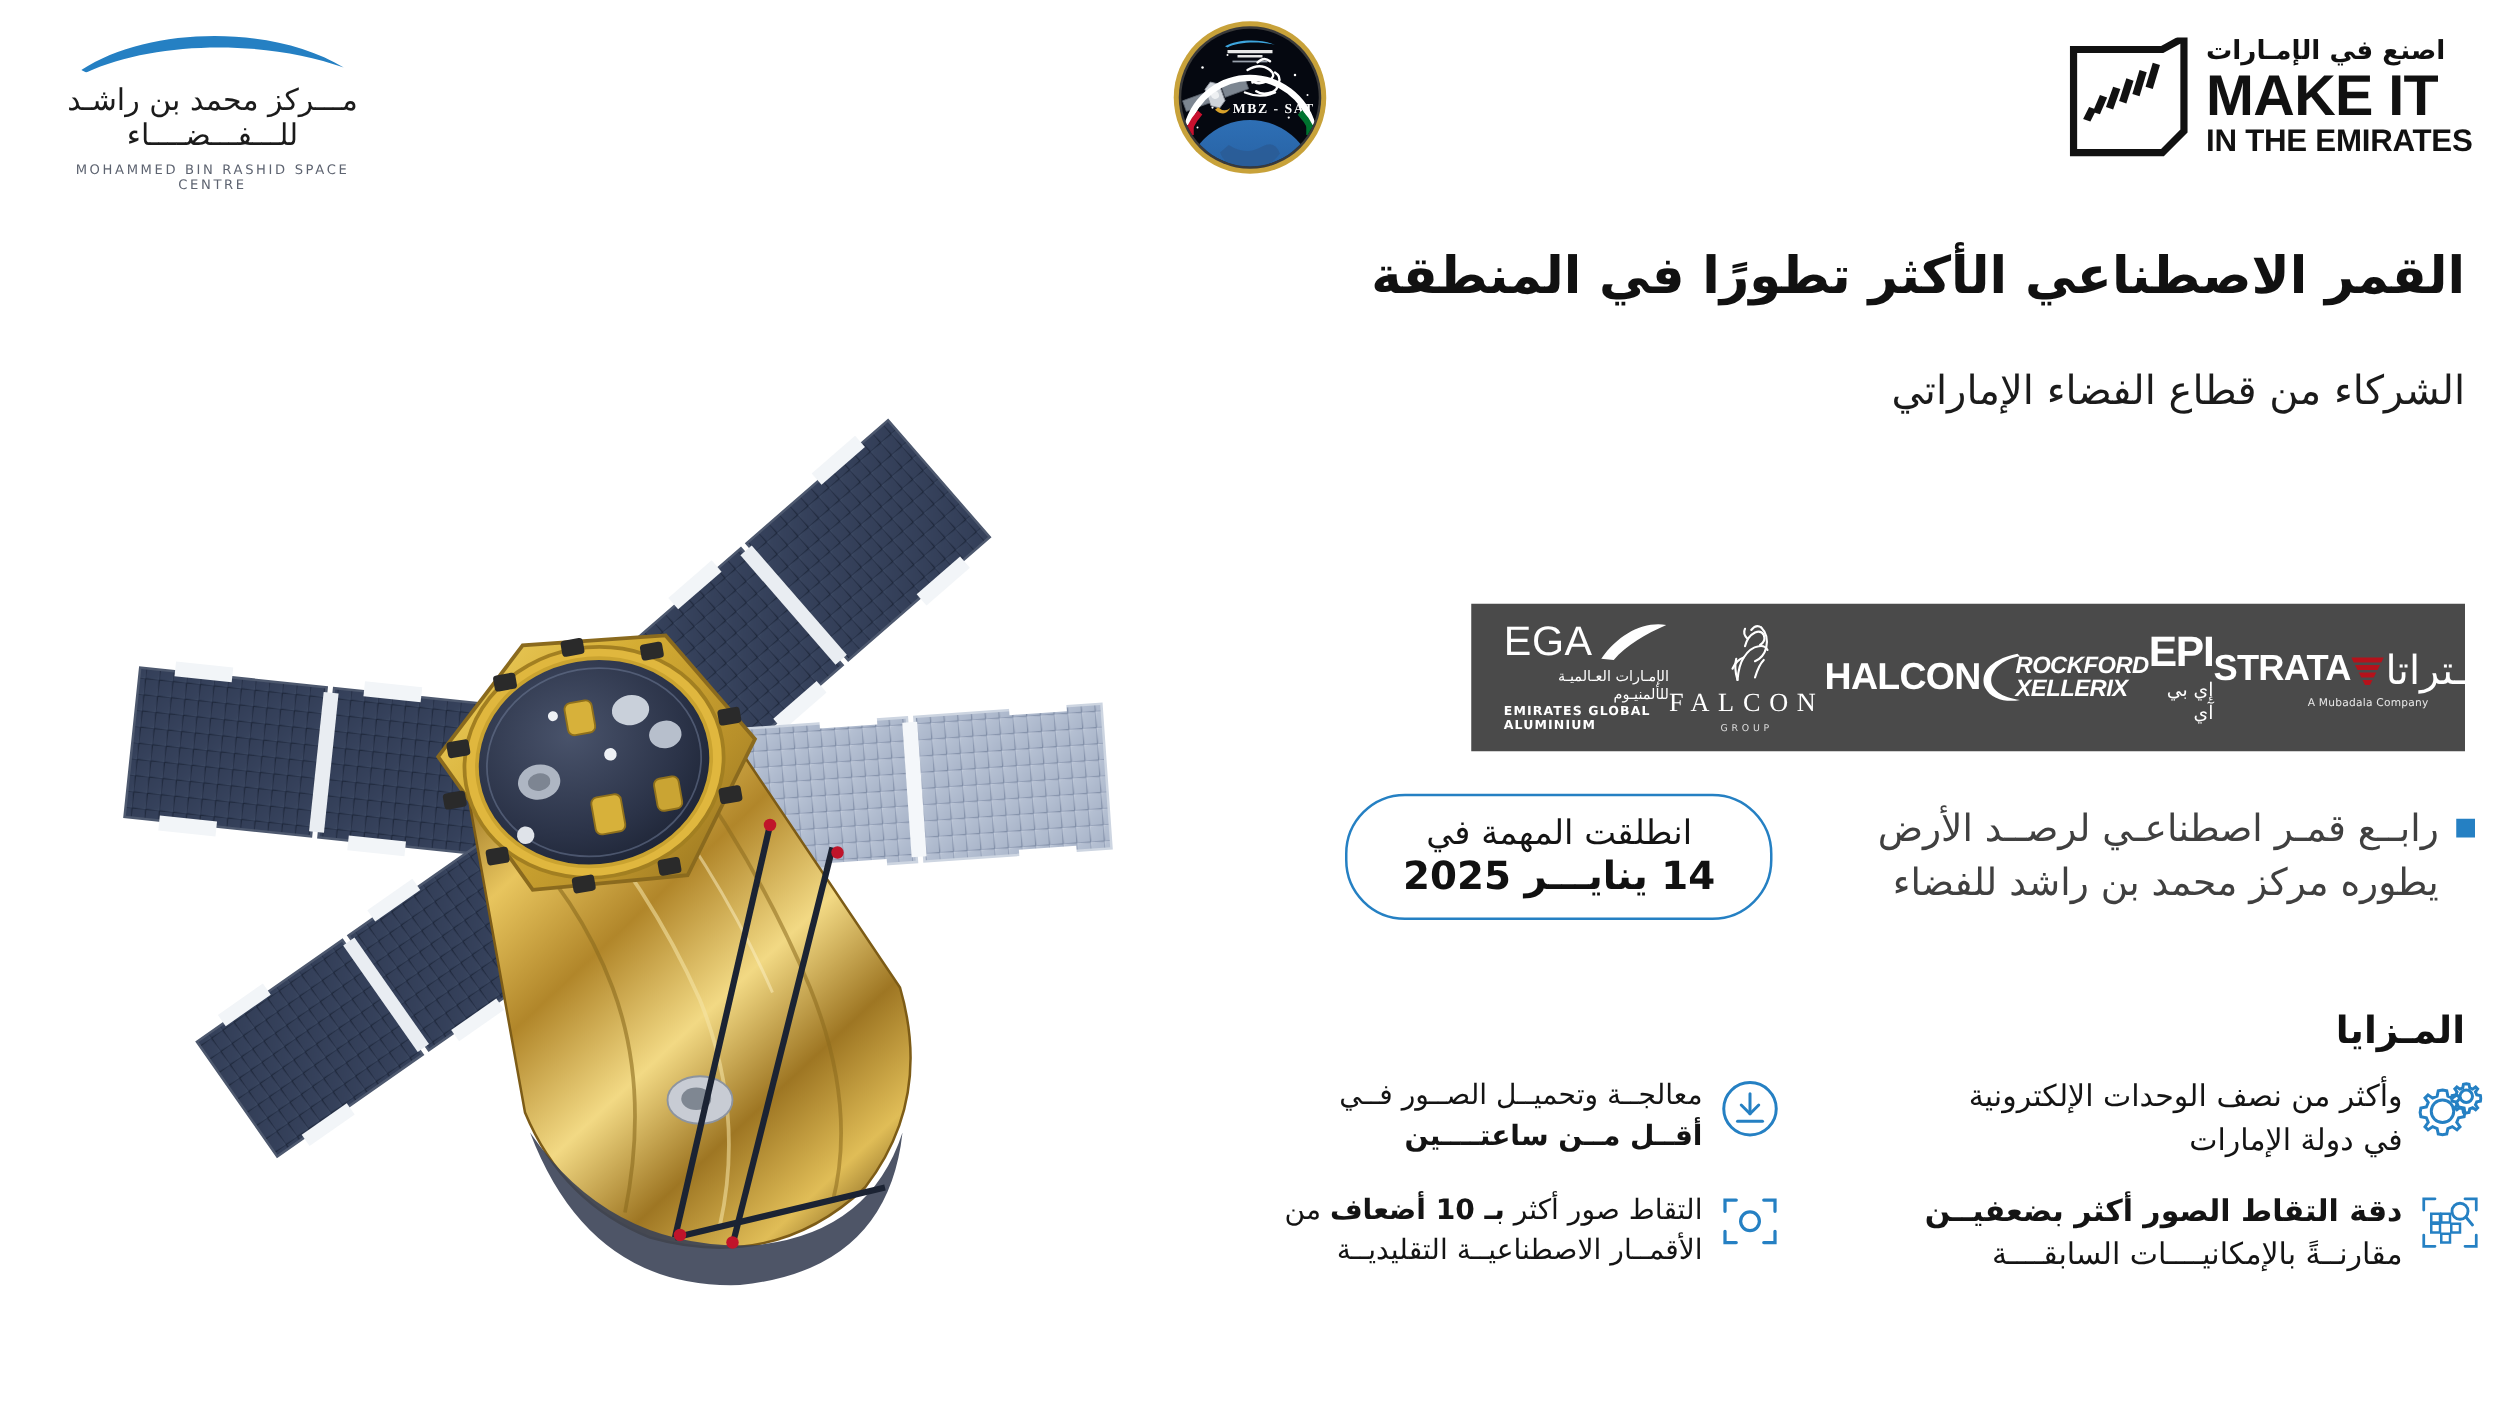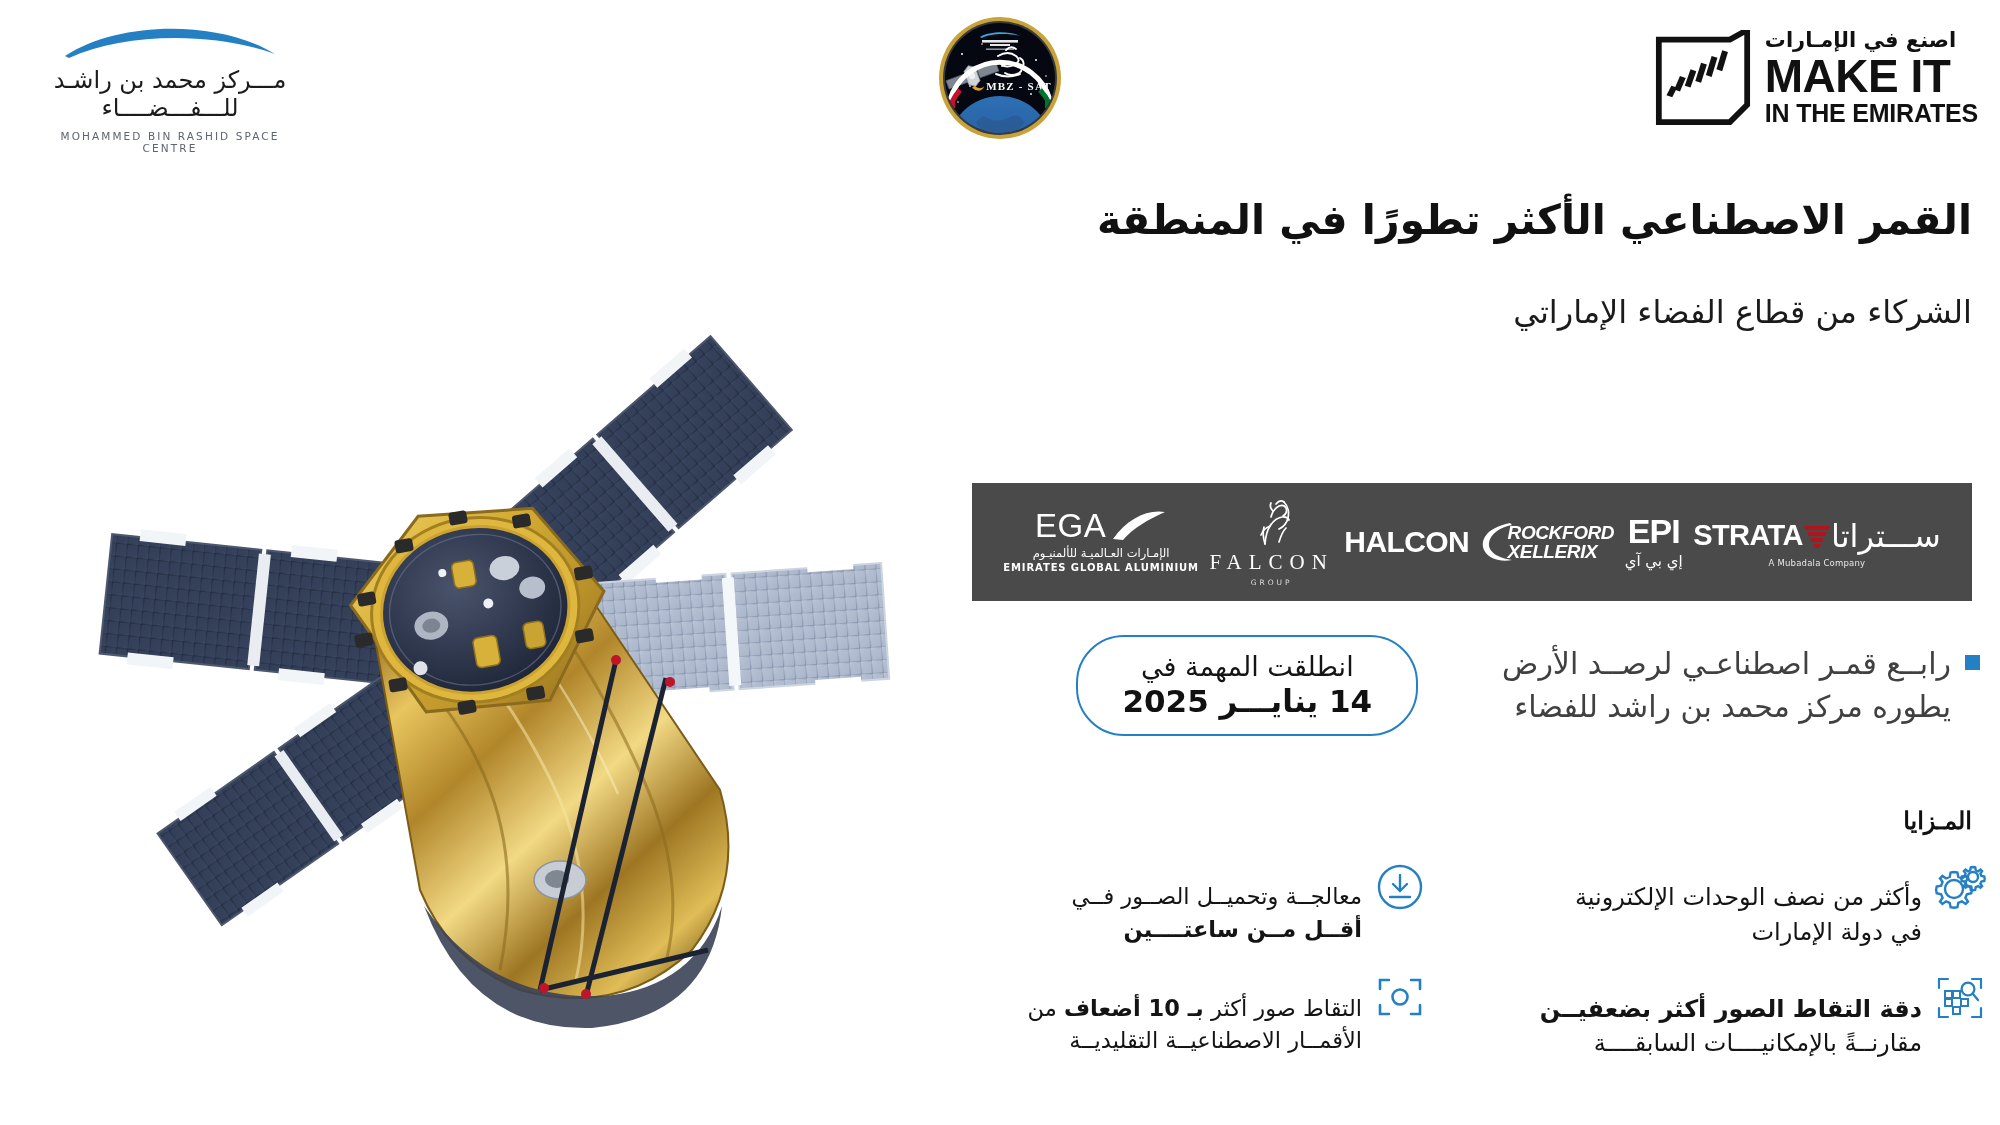--- a/index.html
+++ b/index.html
@@ -64,21 +64,21 @@
     line-height: 1.2; margin-top: 6px; letter-spacing: -0.5px;
   }
   .h-partners {
     font-size: 32px; font-weight: 400; color: #1b1b1b;
     margin-top: 48px; line-height: 1.2;
   }
 
   
   .logo-bar {
     position: absolute; right: 28px; top: 293px;
-    width: 1000px; height: 118px; background: #4a4a4a;
+    width: 795px; height: 118px; background: #4a4a4a;
     display: flex; align-items: center; justify-content: space-around;
     direction: ltr; padding: 0 26px;
   }
   .logo-cell { display: flex; flex-direction: column; align-items: center; justify-content: center; color: #fff; }
 
   .ega-row { display: flex; align-items: flex-end; gap: 5px; }
   .ega-word { font-family: "Liberation Sans", sans-serif; font-size: 33px; font-weight: 400; letter-spacing: .5px; line-height: .92; }
   .ega-ar { font-size: 11.5px; direction: rtl; margin-top: 5px; letter-spacing: .2px; }
   .ega-en { font-size: 10px; font-weight: 700; letter-spacing: .9px; margin-top: 2px; }
 
@@ -105,32 +105,32 @@
 
   .pill {
     margin-right: 84px;
     border: 2.5px solid #2580c3; border-radius: 48px;
     padding: 14px 44px; text-align: center; background: #fff;
   }
   .pill-l1 { font-size: 27px; color: #141414; line-height: 1.18; }
   .pill-l2 { font-size: 31px; font-weight: 800; color: #111; line-height: 1.2; }
 
   
-  .feat-head { position: absolute; right: 28px; top: 617px; font-size: 24px; font-weight: 800; color: #111; font-family: Liberation Serif, serif; }
+  .feat-head { position: absolute; right: 28px; top: 617px; font-size: 30px; font-weight: 800; color: #111; }
 
   
   .feat-grid { position: absolute; right: 10px; top: 670px; width: 1030px; }
   .feat-line { display: flex; direction: rtl; }
   .feat-line + .feat-line { margin-top: 22px; }
   .feat { display: flex; align-items: flex-start; direction: rtl; }
   .feat-right { width: 560px; }
   .feat-left  { width: 460px; }
   .feat-ico { width: 60px; flex: 0 0 60px; display: flex; justify-content: center; padding-top: 3px; }
   .feat-ico svg { display: block; }
-  .feat-body { flex: 1; padding-right: 8px; margin-top: 20px; }
+  .feat-body { flex: 1; padding-right: 8px; }
   .feat-t { font-size: 24px; line-height: 1.45; color: #141414; }
   .feat-t b { font-weight: 800; }
   .feat-small { font-size: 22.5px; }
 </style>
 </head>
 <body>
 
 <div class="top-bar">
 
   <div class="mbrsc-logo">

